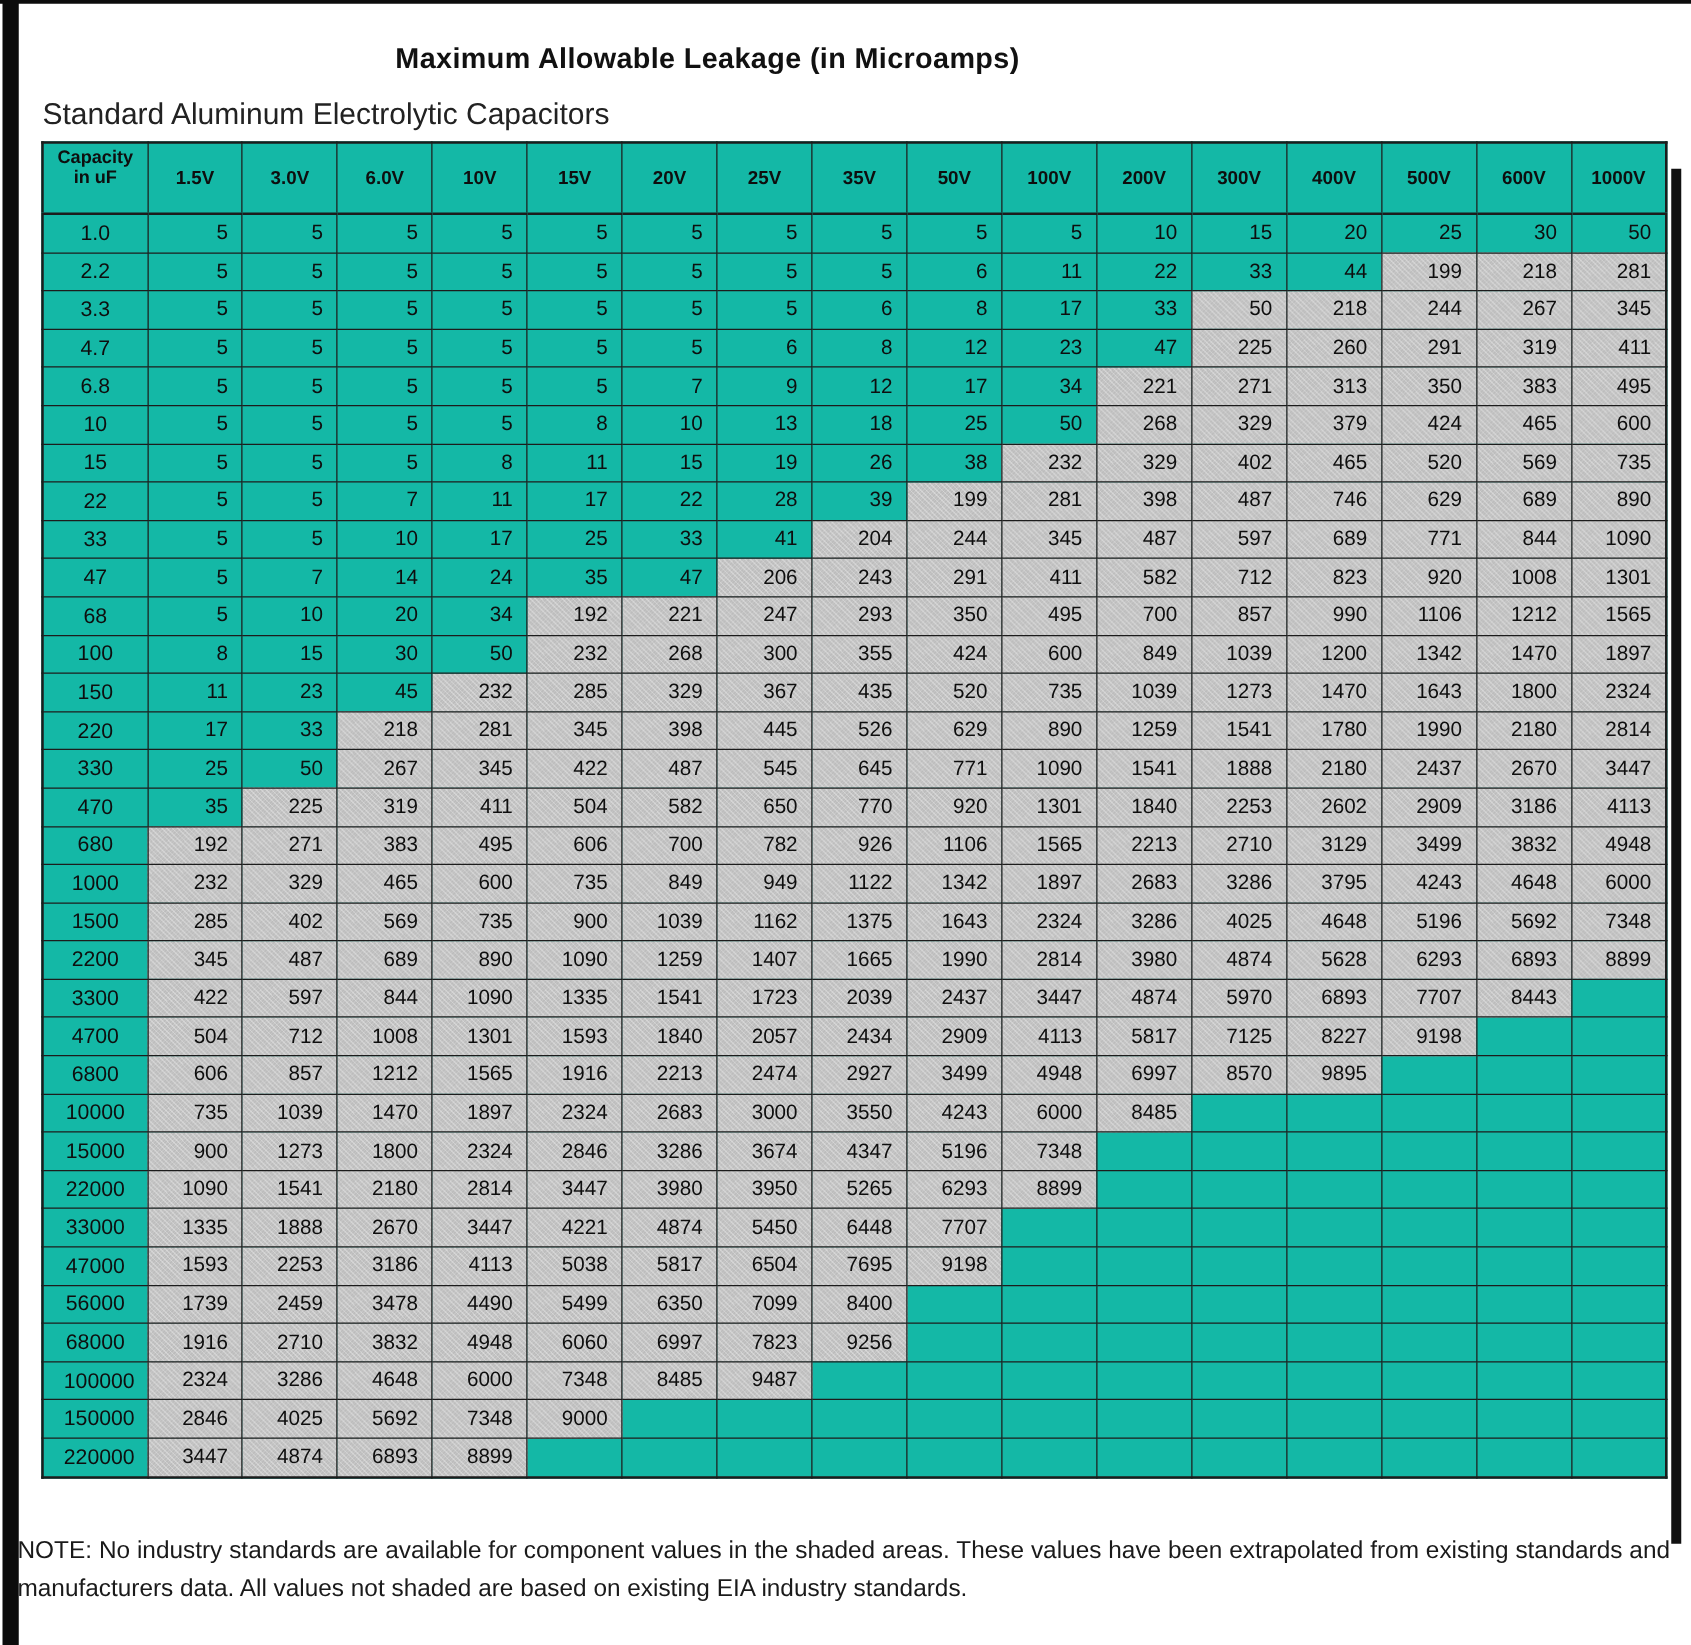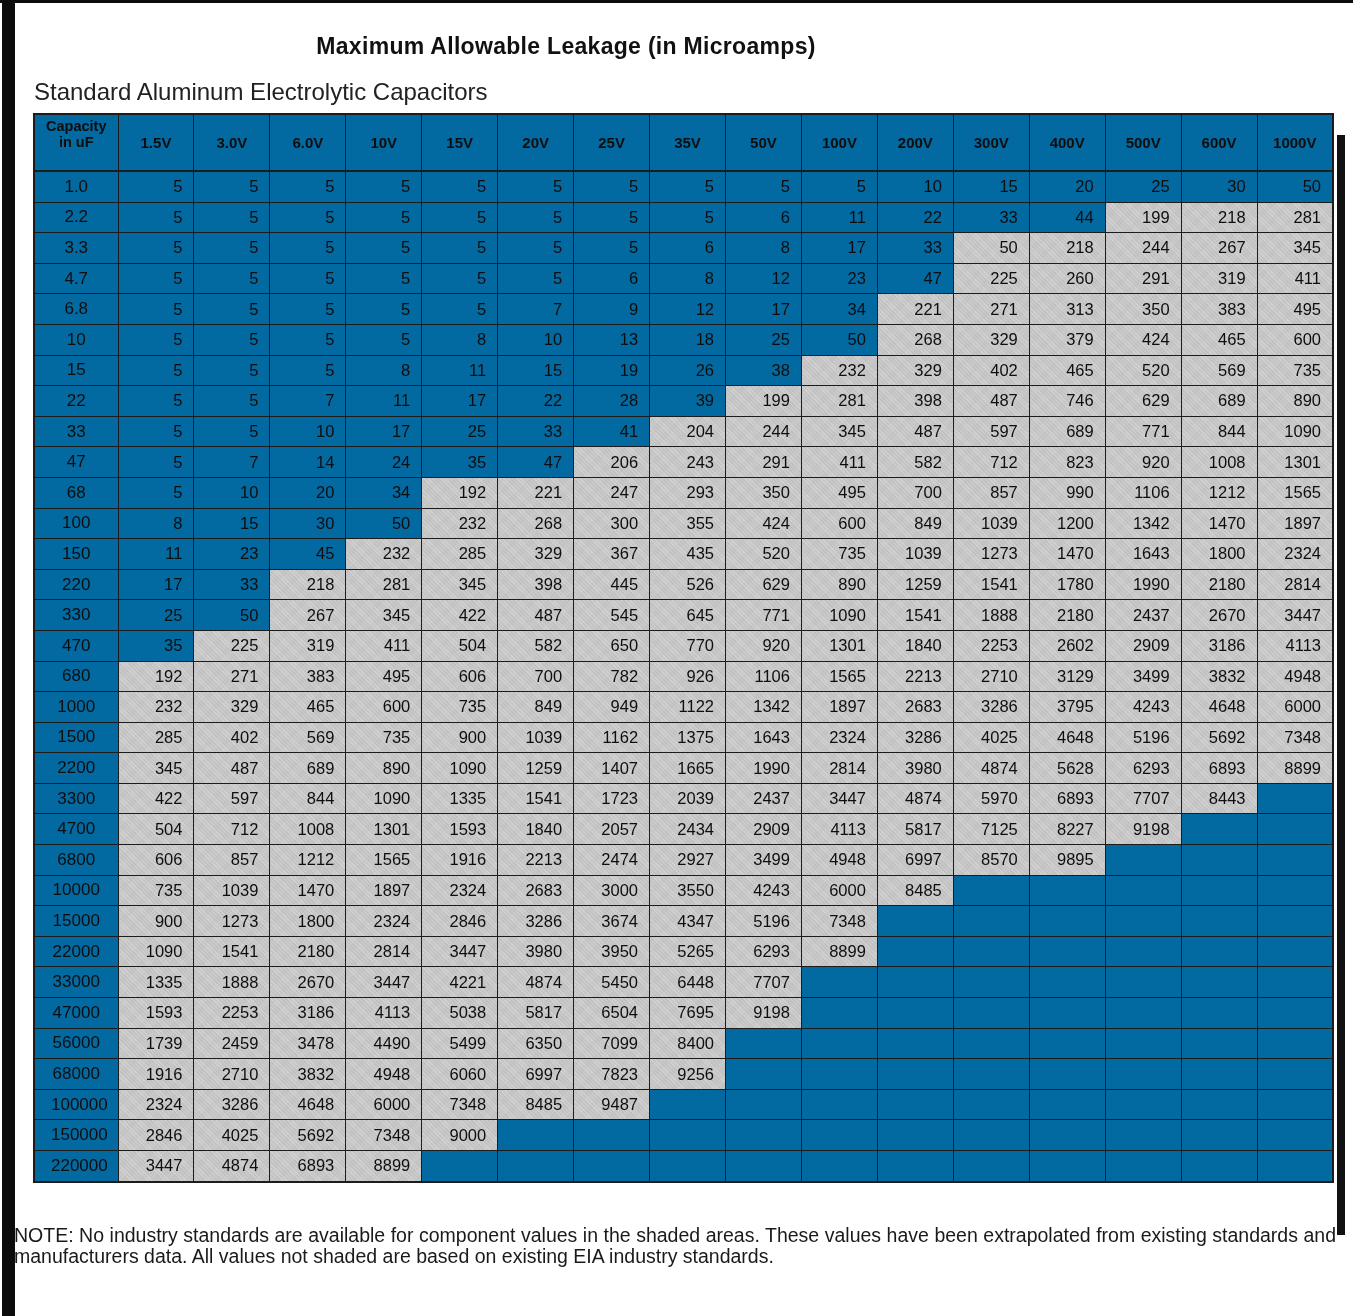--- a/index.html
+++ b/index.html
@@ -2,30 +2,30 @@
 <html><head>
 <meta charset="utf-8">
 <style>
   html,body{margin:0;padding:0;background:#ffffff;width:1353px;height:1316px;overflow:hidden;}
   body{font-family:"Liberation Sans","DejaVu Sans",sans-serif;color:#111;position:relative;}
   .scan-bar-left{position:absolute;left:2px;top:0;width:13px;height:1316px;background:#0c0c0c;}
   .scan-line-top{position:absolute;left:0;top:0;width:1353px;height:3px;background:#0c0c0c;}
   .scan-bar-right{position:absolute;left:1337px;top:135px;width:8px;height:1100px;background:#111;}
   .title{position:absolute;left:0;top:33px;width:1132px;text-align:center;font-size:23px;font-weight:bold;letter-spacing:.3px;}
   .subtitle{position:absolute;left:34px;top:78px;font-size:24px;color:#222;}
-  table{position:absolute;left:33px;top:113px;width:1301px;border-collapse:collapse;table-layout:fixed;background:#0369a1;}
+  table{position:absolute;left:33px;top:113px;width:1301px;border-collapse:collapse;table-layout:fixed;background:#14b8a6;}
   table,th,td{border:1px solid #1c1c1c;}
   table{border-width:2px;}
   col.cap-col{width:84px;}
   th{height:52px;font-size:15px;font-weight:bold;text-align:center;vertical-align:middle;padding:0;color:#0e0e0e;border-bottom-width:2px;}
   th.corner{font-size:14.5px;vertical-align:top;padding-top:3px;line-height:16px;}
   td{height:29.6px;font-size:16.5px;text-align:right;padding:0 11px 0 0;white-space:nowrap;color:#0e0e0e;}
   td.cap{text-align:center;padding:0 16px;font-size:17px;}
   td.shaded{background-color:#c6c6c6;background-image:repeating-linear-gradient(45deg,rgba(255,255,255,.30) 0 1px,rgba(0,0,0,0) 1px 3px),repeating-linear-gradient(-45deg,rgba(0,0,0,.05) 0 1px,rgba(0,0,0,0) 1px 2px);}
-  .note{position:absolute;left:14px;top:1225px;width:1322px;font-size:19.5px;line-height:21px;color:#1a1a1a;text-align:justify;}
+  .note{position:absolute;left:14px;top:1225px;width:1322px;font-size:19.5px;line-height:31px;color:#1a1a1a;text-align:justify;}
 </style>
 </head>
 <body>
 
 <div class="scan-line-top"></div>
 <div class="scan-bar-left"></div>
 <div class="scan-bar-right"></div>
 
 <div class="title">Maximum Allowable Leakage (in Microamps)</div>
 <div class="subtitle">Standard Aluminum Electrolytic Capacitors</div>

